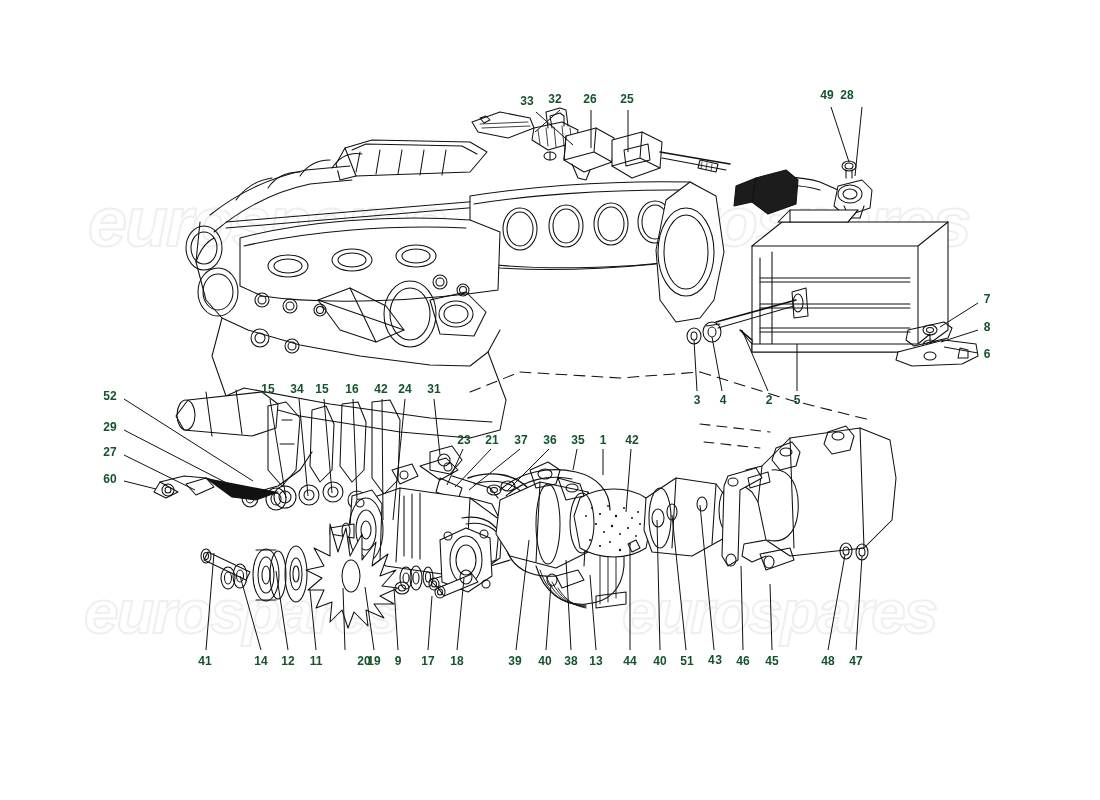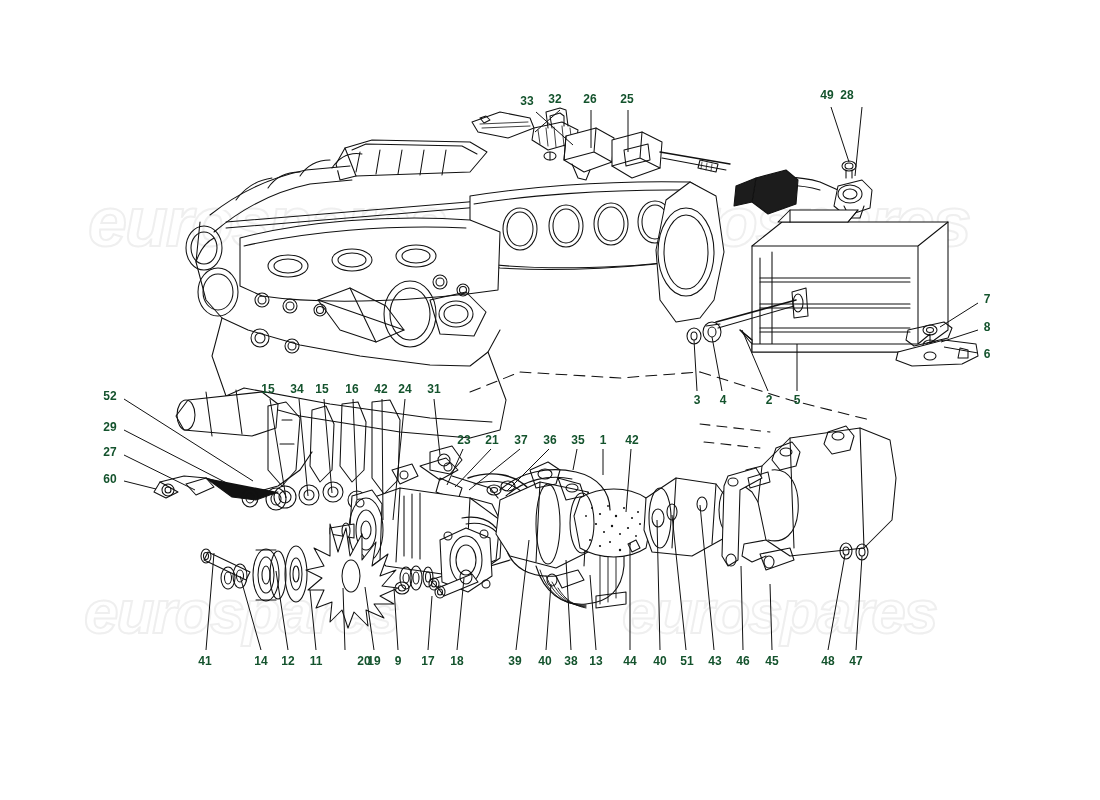--- a/index.html
+++ b/index.html
@@ -524,20 +524,20 @@
       <div class="lbl" style="left: 398px; top: 661px;">9</div>
       <div class="lbl" style="left: 428px; top: 661px;">17</div>
       <div class="lbl" style="left: 457px; top: 661px;">18</div>
       <div class="lbl" style="left: 515px; top: 661px;">39</div>
       <div class="lbl" style="left: 545px; top: 661px;">40</div>
       <div class="lbl" style="left: 571px; top: 661px;">38</div>
       <div class="lbl" style="left: 596px; top: 661px;">13</div>
       <div class="lbl" style="left: 630px; top: 661px;">44</div>
       <div class="lbl" style="left: 660px; top: 661px;">40</div>
       <div class="lbl" style="left: 687px; top: 661px;">51</div>
-      <div class="lbl" style="left: 715px; top: 661px;">43</div>
+      <div class="lbl" style="left: 715px; top: 661px; font-family: Liberation Mono, monospace;">43</div>
       <div class="lbl" style="left: 743px; top: 661px; text-align: center;">46</div>
       <div class="lbl" style="left: 772px; top: 661px; text-align: right;">45</div>
       <div class="lbl" style="left: 828px; top: 661px;">48</div>
       <div class="lbl" style="left: 856px; top: 661px;">47</div>
     </div>
 
 </div>
 
 </body></html>

